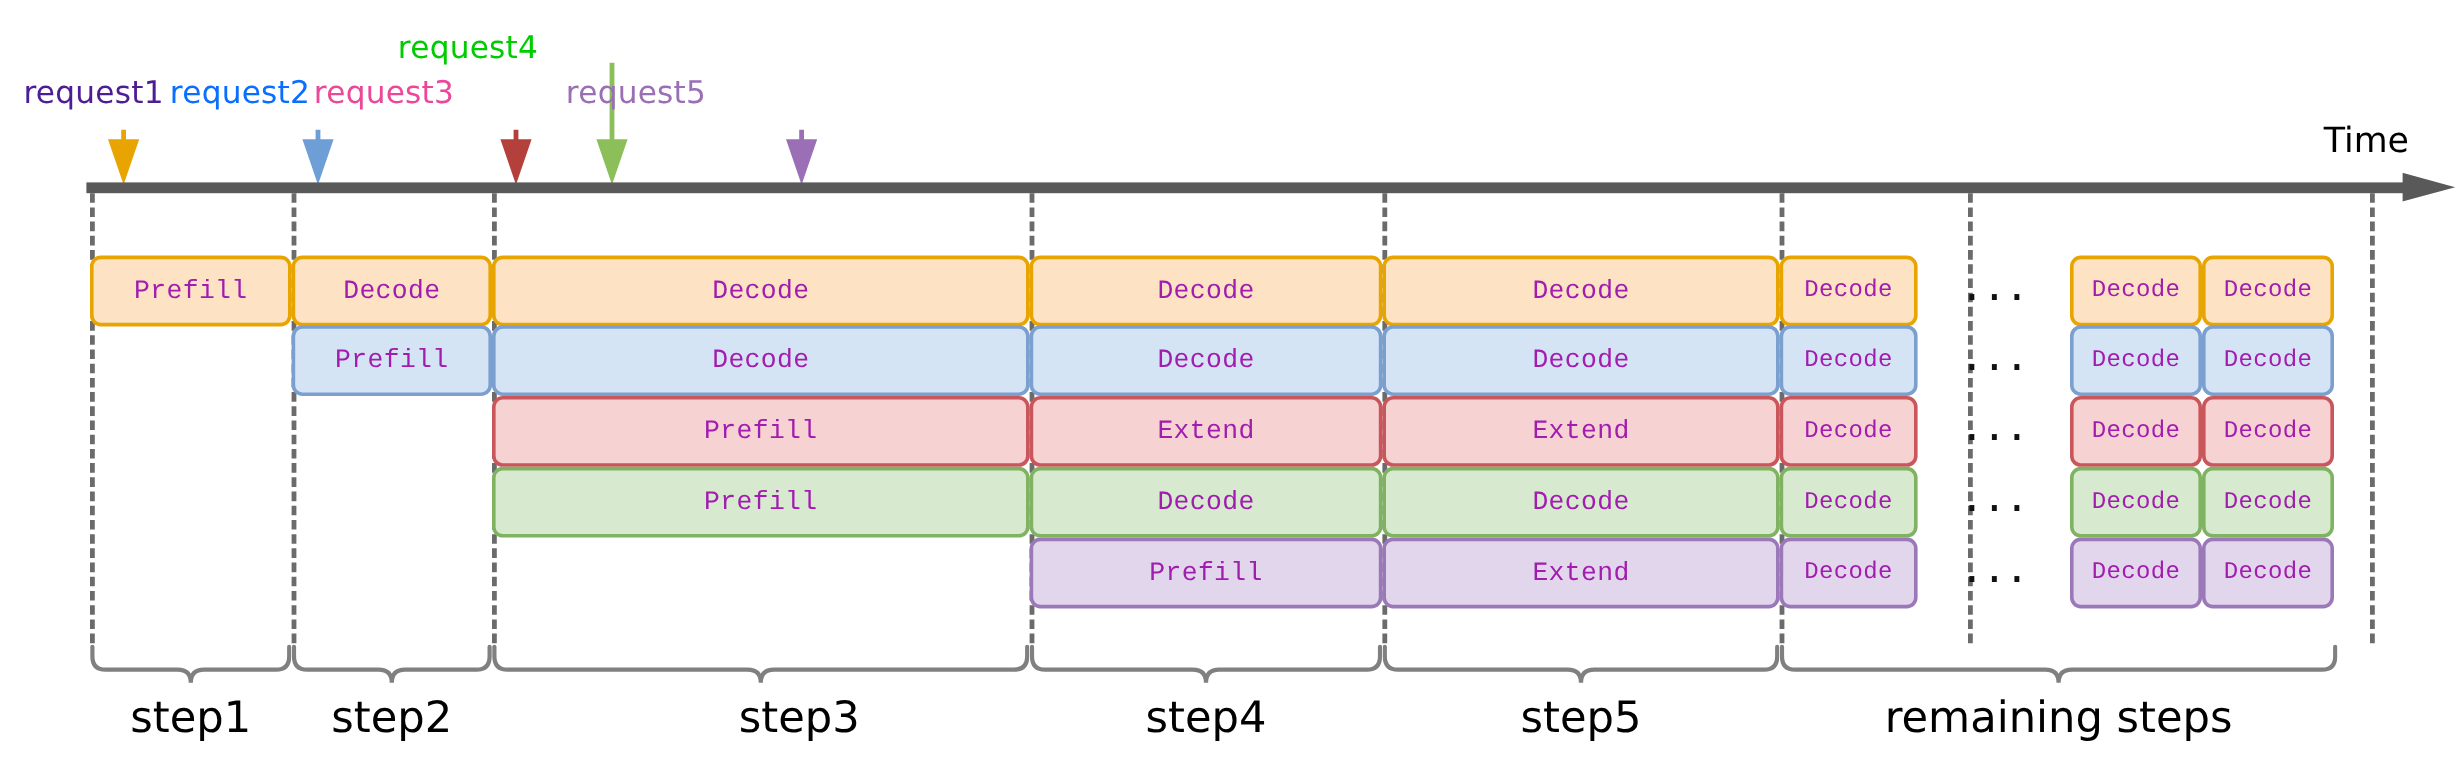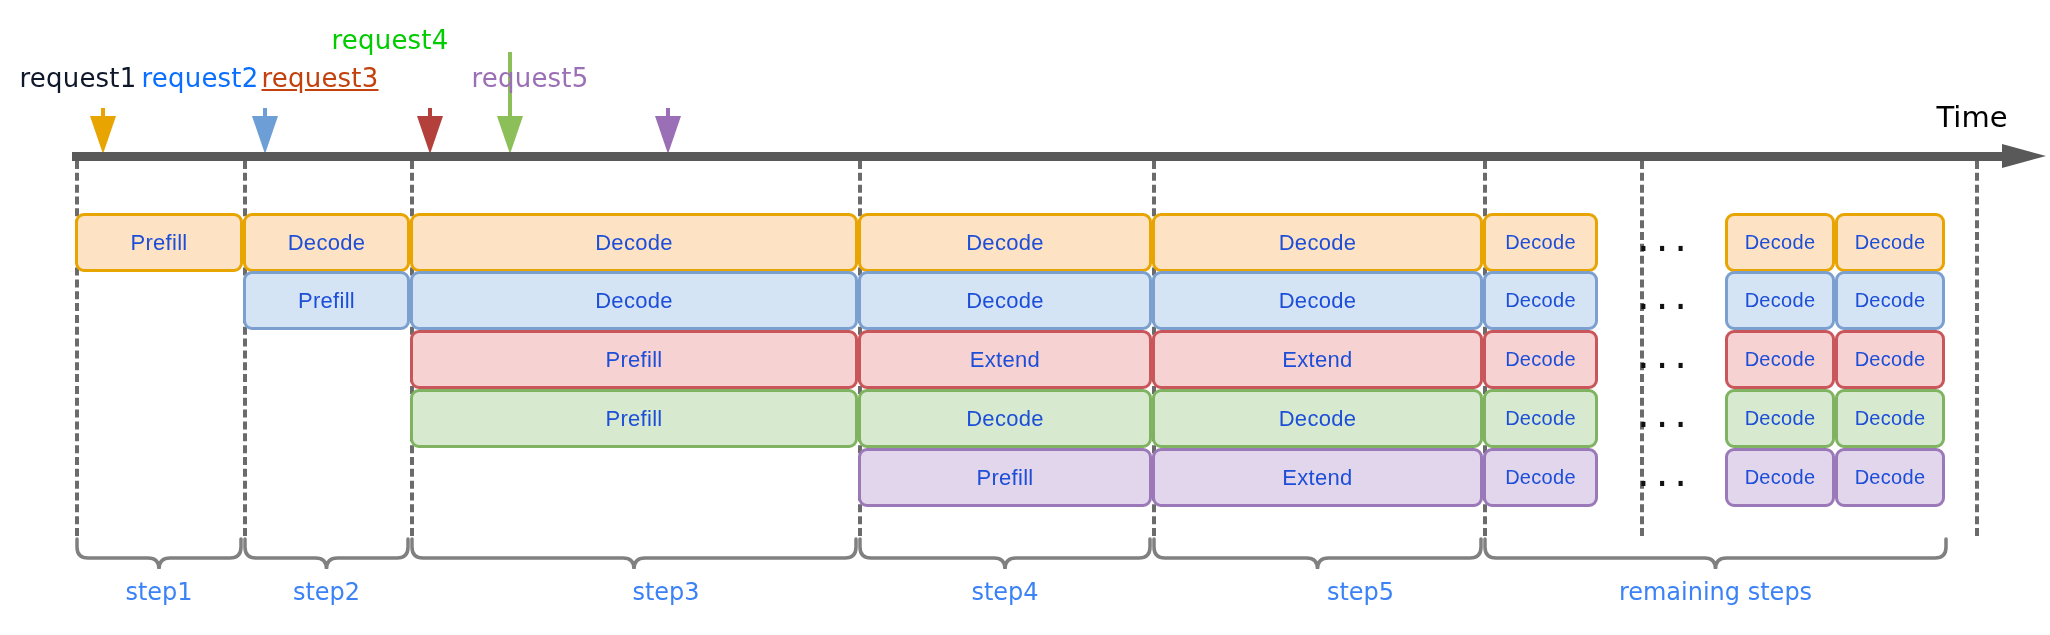--- a/index.html
+++ b/index.html
@@ -48,67 +48,67 @@
 
   
   .blk{
     position:absolute;
     box-sizing:border-box;
     border-radius:9px;
     border:3px solid #000;
     display:flex;
     align-items:center;
     justify-content:center;
-    font-family:Liberation Sans, sans-serif;
+    font-family:Liberation Mono, monospace;
     font-size:22px;
-    color:#1d4ed8;
+    color:#a21caf;
     white-space:nowrap;
     letter-spacing:.3px;
   }
   .blk.small{font-size:20px;}
 
   
   .dots{
     position:absolute;
     font-size:40px;
     line-height:1;
     color:#111;
     letter-spacing:6px;
     transform:translate(-50%,-50%);
     font-family:"DejaVu Sans",sans-serif;
   }
 
   
   .brace{position:absolute;}
   .step-label{
     position:absolute;
-    font-size:24px;
-    color:#3b82f6;
+    font-size:36px;
+    color:#000000;
     white-space:nowrap;
     transform:translateX(-50%);
     font-family:"DejaVu Sans",sans-serif;
   }
 </style>
 </head>
 <body>
 
 <div id="stage">
 
   <div id="requests-layer">
-      <div class="req-label" style="left: 78px; top: 63px; color: #0f172a;">request1</div>
+      <div class="req-label" style="left: 78px; top: 63px; color: #4c1d95;">request1</div>
       <svg width="36" height="46" class="req-arrow" style="left: 103px; top: 108px;">
         <line x1="18" y1="0" x2="18" y2="16" stroke="#e8a400" stroke-width="4"></line>
         <polygon points="5,8 31,8 18,46" fill="#e8a400"></polygon>
       </svg>
       <div class="req-label" style="left: 200px; top: 63px; color: rgb(10, 111, 255); text-align: center;">request2</div>
       <svg width="36" height="46" class="req-arrow" style="left: 265px; top: 108px;">
         <line x1="18" y1="0" x2="18" y2="16" stroke="#6d9ed6" stroke-width="4"></line>
         <polygon points="5,8 31,8 18,46" fill="#6d9ed6"></polygon>
       </svg>
-      <div class="req-label" style="left: 320px; top: 63px; color: #c2410c; text-decoration: underline;">request3</div>
+      <div class="req-label" style="left: 320px; top: 63px; color: #ec4899;">request3</div>
       <svg width="36" height="46" class="req-arrow" style="left: 430px; top: 108px;">
         <line x1="18" y1="0" x2="18" y2="16" stroke="#b4403c" stroke-width="4"></line>
         <polygon points="5,8 31,8 18,46" fill="#b4403c"></polygon>
       </svg>
       <div class="req-label" style="left: 390px; top: 25px; color: rgb(0, 204, 0);">request4</div>
       <svg width="36" height="102" class="req-arrow" style="left: 510px; top: 52px;">
         <line x1="18" y1="0" x2="18" y2="72" stroke="#8cbf5a" stroke-width="4"></line>
         <polygon points="5,64 31,64 18,102" fill="#8cbf5a"></polygon>
       </svg>
       <div class="req-label" style="left: 510px; top: 63px; color: rgb(155, 111, 181); margin-left: 20px;">request5</div>
@@ -200,20 +200,20 @@
         <path d="M 2,3 L 2,11 Q 2,22 13,22 L 213,22 Q 224,22 224,33 Q 224,22 235,22 L 435,22 Q 446,22 446,11 L 446,3" fill="none" stroke="#808080" stroke-width="3.5" stroke-linecap="round"></path>
       </svg>
       <div class="step-label" style="left: 666px; top: 578px;">step3</div>
       <svg class="brace" width="294" height="34" style="left: 858px; top: 536px;">
         <path d="M 2,3 L 2,11 Q 2,22 13,22 L 136,22 Q 147,22 147,33 Q 147,22 158,22 L 281,22 Q 292,22 292,11 L 292,3" fill="none" stroke="#808080" stroke-width="3.5" stroke-linecap="round"></path>
       </svg>
       <div class="step-label" style="left: 1005px; top: 578px;">step4</div>
       <svg class="brace" width="331" height="34" style="left: 1152px; top: 536px;">
         <path d="M 2,3 L 2,11 Q 2,22 13,22 L 154.5,22 Q 165.5,22 165.5,33 Q 165.5,22 176.5,22 L 318,22 Q 329,22 329,11 L 329,3" fill="none" stroke="#808080" stroke-width="3.5" stroke-linecap="round"></path>
       </svg>
-      <div class="step-label" style="left: 1317.5px; top: 578px; margin-left: 43px;">step5</div>
+      <div class="step-label" style="left: 1317.5px; top: 578px;">step5</div>
       <svg class="brace" width="465" height="34" style="left: 1483px; top: 536px;">
         <path d="M 2,3 L 2,11 Q 2,22 13,22 L 221.5,22 Q 232.5,22 232.5,33 Q 232.5,22 243.5,22 L 452,22 Q 463,22 463,11 L 463,3" fill="none" stroke="#808080" stroke-width="3.5" stroke-linecap="round"></path>
       </svg>
       <div class="step-label" style="left: 1715.5px; top: 578px;">remaining  steps</div>
     </div>
 
 </div>
 
 </body></html>

